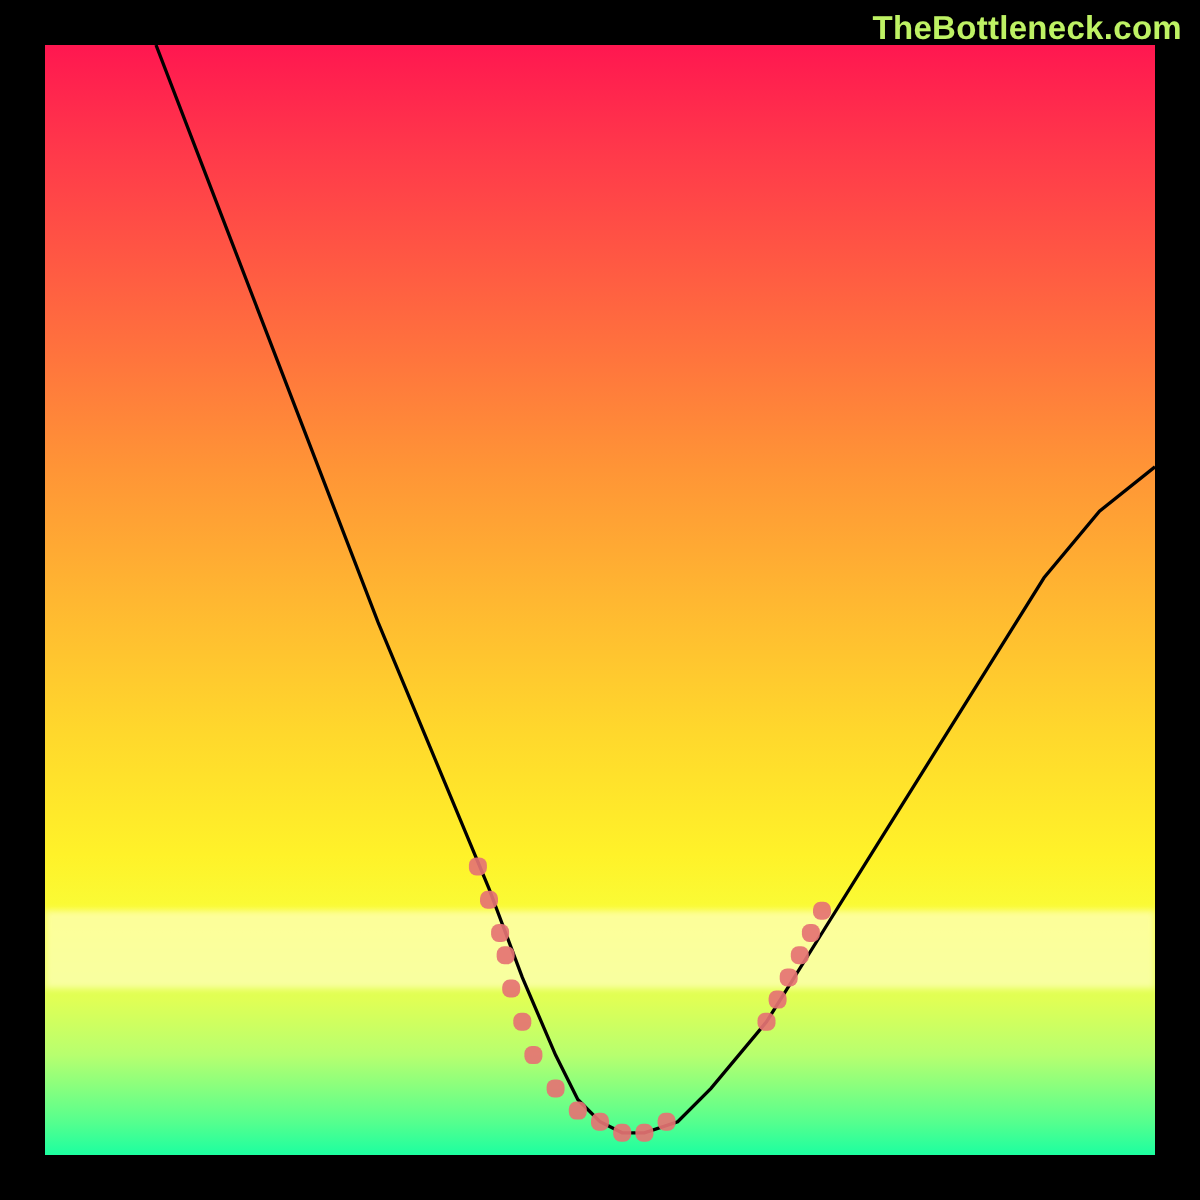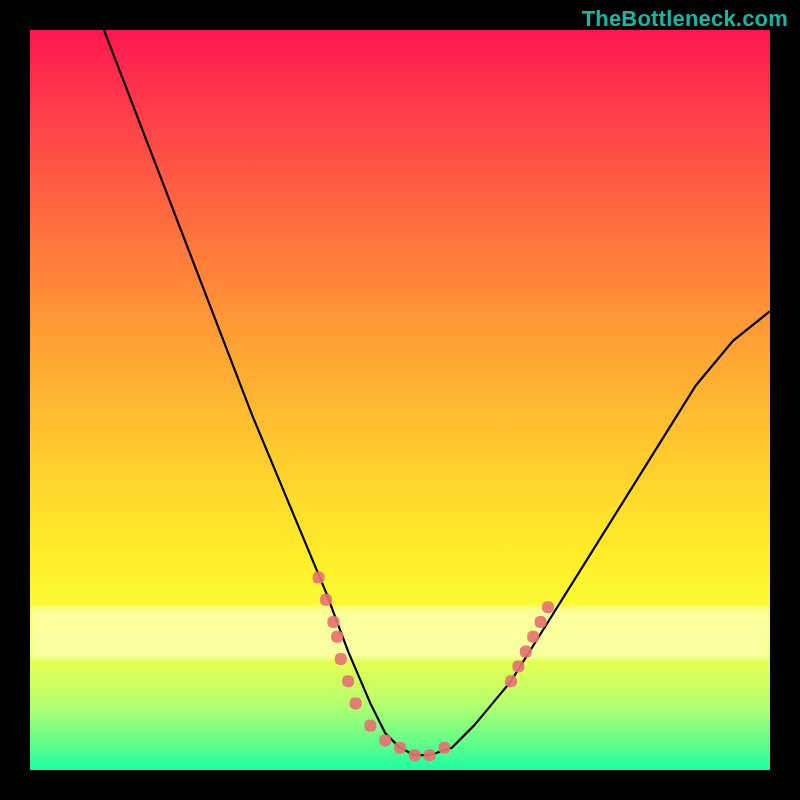--- a/index.html
+++ b/index.html
@@ -16,21 +16,21 @@
     left: 0;
     top: 0;
     width: 800px;
     height: 800px;
     background: #000;
   }
   .watermark {
     position: absolute;
     top: 6px;
     right: 12px;
-    color: #14b8a6;
+    color: #bef264;
     font-size: 22px;
     font-weight: bold;
     letter-spacing: 0.2px;
   }
   .plot-area {
     position: absolute;
     left: 30px;
     top: 30px;
     width: 740px;
     height: 740px;

